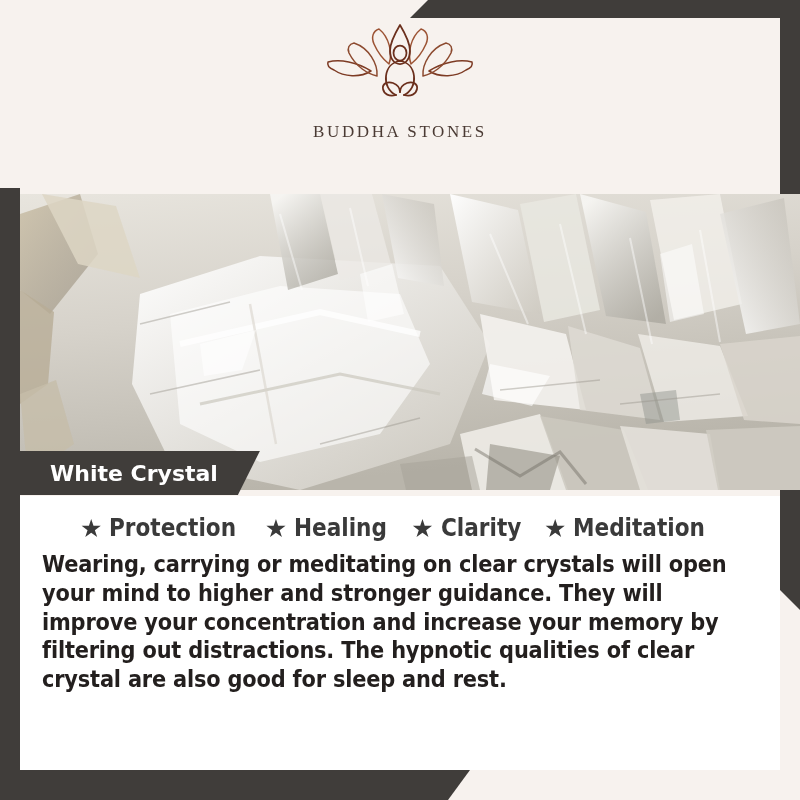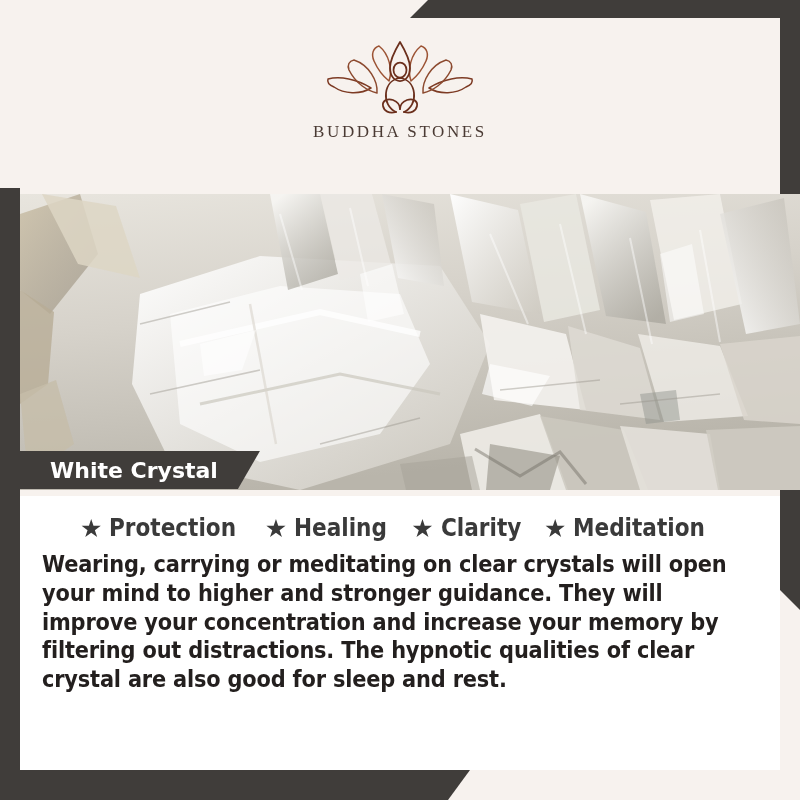--- a/index.html
+++ b/index.html
@@ -48,21 +48,21 @@
   }
 
   
   .header{
     position:absolute;
     left:0; top:0;
     width:800px; height:142px;
     display:flex;
     flex-direction:column;
     align-items:center;
-    justify-content:flex-end;
+    justify-content:space-between;
     padding-top:22px;
     background:transparent;
   }
   .logo-mark{ width:150px; height:78px; display:block; }
   .logo-word{
     margin-top:5px;
     font-family:"Liberation Serif", serif;
     font-size:17px;
     letter-spacing:2.6px;
     color:#4a3a33;
@@ -95,21 +95,21 @@
     left:20px; top:194px;
     width:780px; height:296px;
     overflow:hidden;
     background:#cfcac2;
   }
   .photo svg{ display:block; width:100%; height:100%; }
 
   .photo-caption{
     position:absolute;
     left:20px; top:451px;
-    height:38px;
+    height:44px;
     padding:0 42px 0 30px;
     background:#403d3a;
     display:flex;
     align-items:center;
     clip-path:polygon(0 0, 100% 0, calc(100% - 22px) 100%, 0 100%);
   }
   .photo-caption-text{
     color:#ffffff;
     font-family:"DejaVu Sans", sans-serif;
     font-weight:700;

